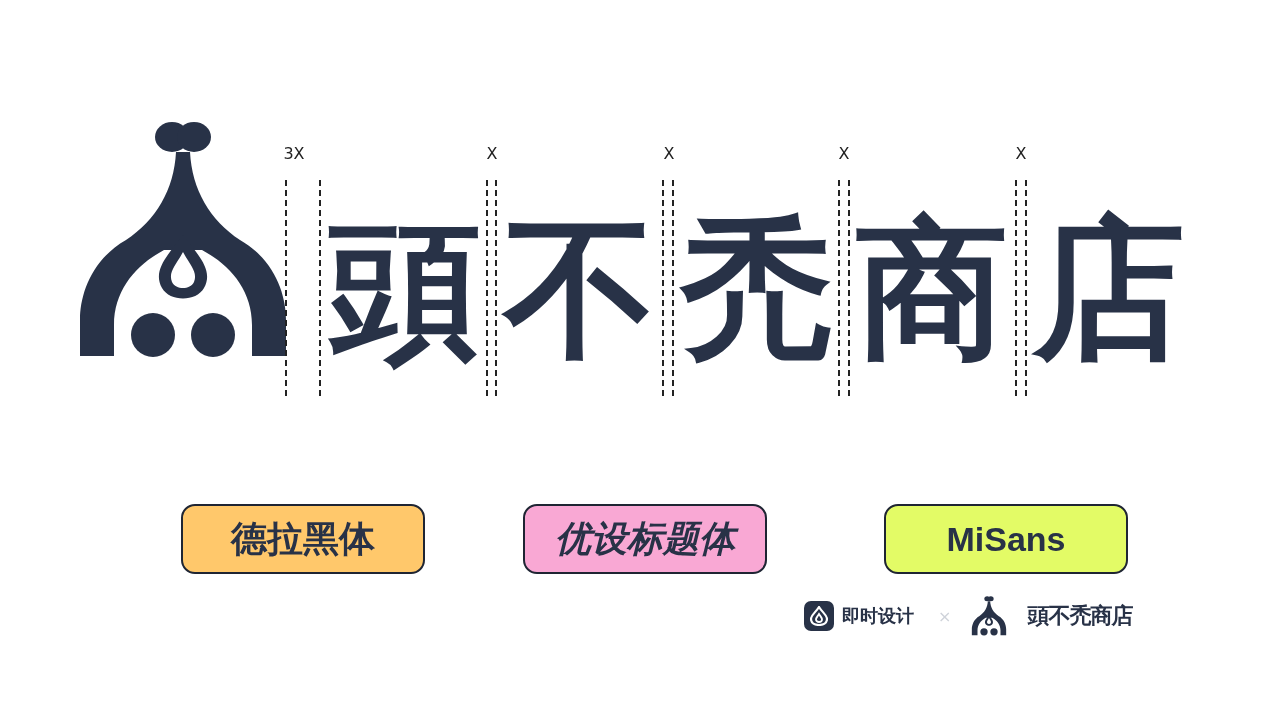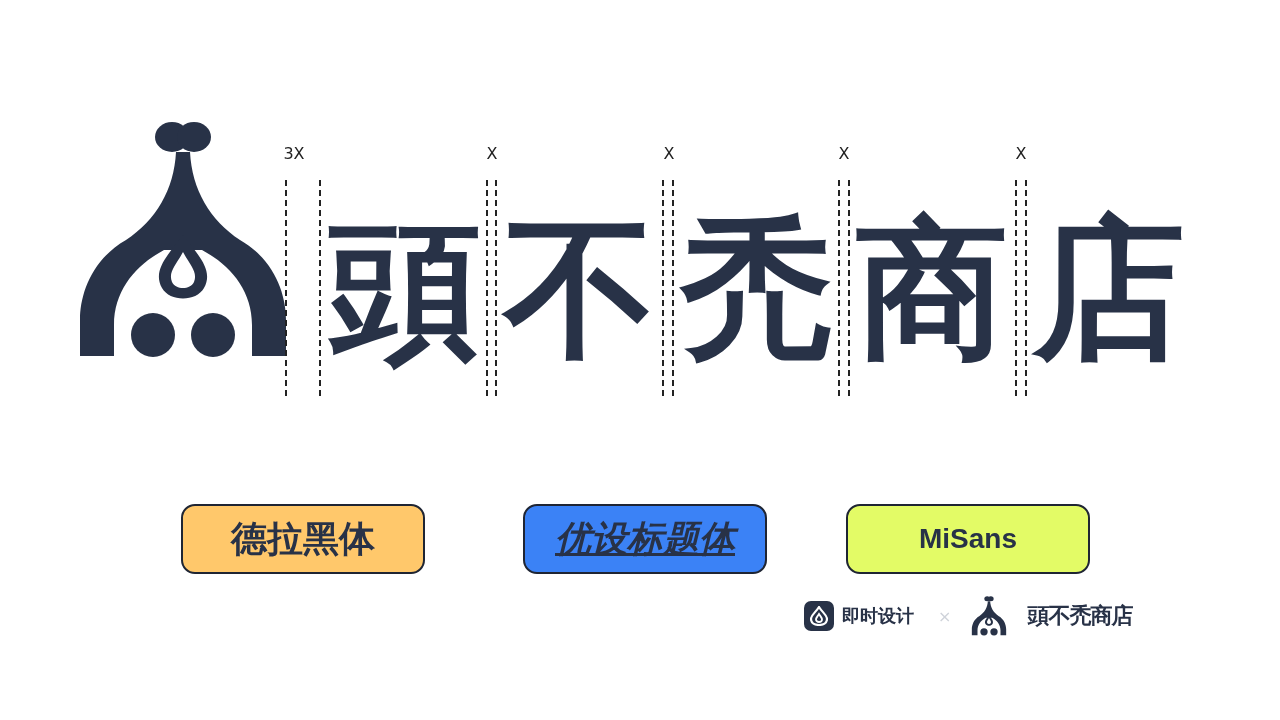--- a/index.html
+++ b/index.html
@@ -25,21 +25,21 @@
       font-family: "DejaVu Sans", sans-serif; transform: translateX(-50%);
     }
     .font-pill {
       position: absolute; top: 504px; width: 244px; height: 70px;
       border: 2px solid #1f2533; border-radius: 14px;
       display: flex; align-items: center; justify-content: center;
       font-weight: bold; font-size: 36px; color: #283247; box-sizing: border-box;
     }
     .pill-1 { left: 181px; text-align: right; }
     .pill-2 { left: 523px; font-style: italic; }
-    .pill-3 { left: 846px; font-weight: normal; font-family: "Liberation Sans", sans-serif; font-size: 28px; }
+    .pill-3 { left: 884px; font-weight: normal; font-family: "Liberation Sans", sans-serif; font-size: 34px; }
     .pill-3 span { font-weight: 600; }
     .footer { position: absolute; top: 598px; left: 804px; height: 36px; display: flex; align-items: center; }
     .brand-icon {
       width: 30px; height: 30px; border-radius: 7px; background: #283247;
       display: flex; align-items: center; justify-content: center; margin-right: 8px;
     }
     .brand-name { font-size: 18px; color: #283247; font-weight: bold; }
     .times { color: #cfd3da; font-size: 16px; margin: 0 20px 0 24px; }
     .mini-logo { width: 36px; height: 40px; margin-right: 4px; }
     .mini-word { font-size: 22px; font-weight: bold; color: #283247; letter-spacing: -1px; margin-left: 16px; }
@@ -81,21 +81,21 @@
 <div class="guide" style="left:838px;"></div>
 <div class="guide" style="left:848px;"></div>
 
 <div class="guide-label" style="left:1021px;">X</div>
 <div class="guide" style="left:1015px;"></div>
 <div class="guide" style="left:1025px;"></div>
 
 <div class="font-pill pill-1" style="background:#FFC86B;">
   <span>德拉黑体</span>
 </div>
-<div class="font-pill pill-2" style="background:#3b82f6;text-decoration:underline;">
+<div class="font-pill pill-2" style="background:#f9a8d4;">
   <span>优设标题体</span>
 </div>
 <div class="font-pill pill-3" style="background:#E3FB66;">
   <span>MiSans</span>
 </div>
 
 <div class="footer">
   <div class="brand-icon">
     <svg width="18" height="20" viewBox="0 0 18 20">
       <path d="M9 1 C12 6 17 9 17 13 C17 17 13 19 9 19 C5 19 1 17 1 13 C1 9 6 6 9 1 Z" fill="none" stroke="#fff" stroke-width="2.2"></path>

